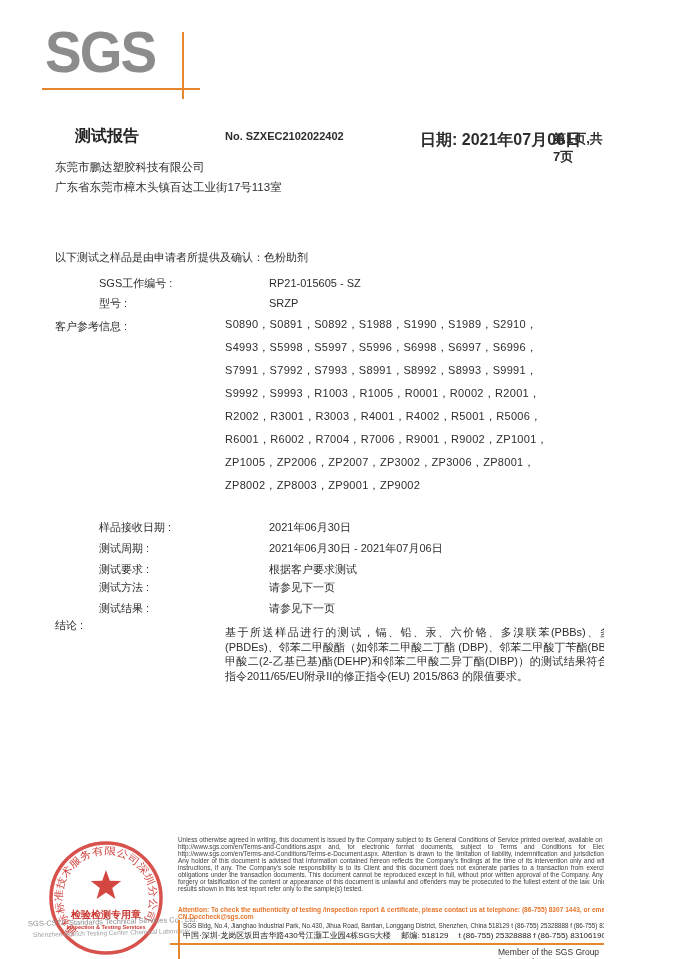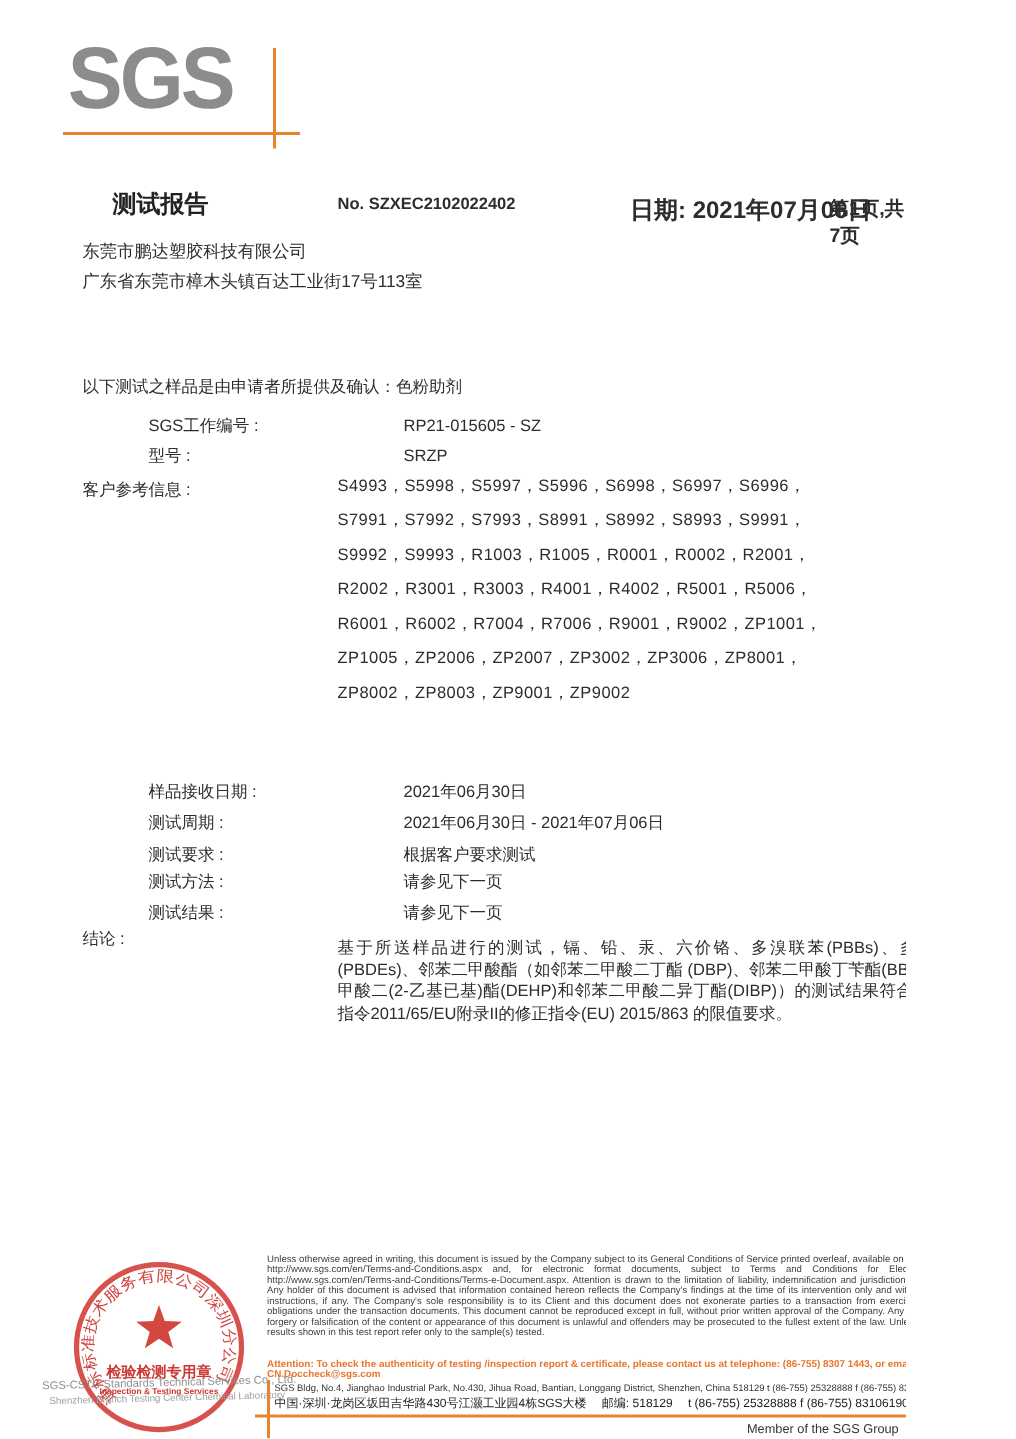--- a/index.html
+++ b/index.html
@@ -67,20 +67,21 @@
 
   <div class="row" style="top:276px">
     <span class="lbl">SGS工作编号 :</span><span>RP21-015605 - SZ</span>
   </div>
   <div class="row" style="top:296px">
     <span class="lbl">型号 :</span><span>SRZP</span>
   </div>
 
   <div class="refs-label">客户参考信息 :</div>
   <div class="refs-block">
+    <div>S0890，S0891，S0892，S1988，S1990，S1989，S2910，</div>
     <div>S4993，S5998，S5997，S5996，S6998，S6997，S6996，</div>
     <div>S7991，S7992，S7993，S8991，S8992，S8993，S9991，</div>
     <div>S9992，S9993，R1003，R1005，R0001，R0002，R2001，</div>
     <div>R2002，R3001，R3003，R4001，R4002，R5001，R5006，</div>
     <div>R6001，R6002，R7004，R7006，R9001，R9002，ZP1001，</div>
     <div>ZP1005，ZP2006，ZP2007，ZP3002，ZP3006，ZP8001，</div>
     <div>ZP8002，ZP8003，ZP9001，ZP9002</div>
   </div>
 
   <div class="row" style="top:520px">

